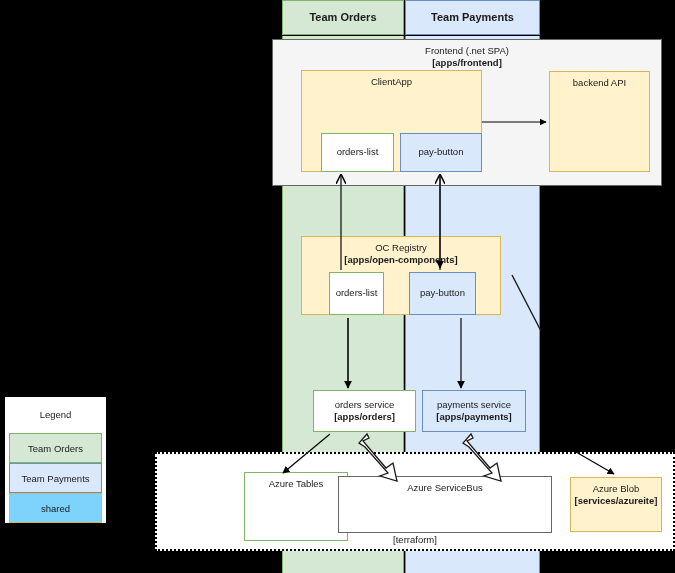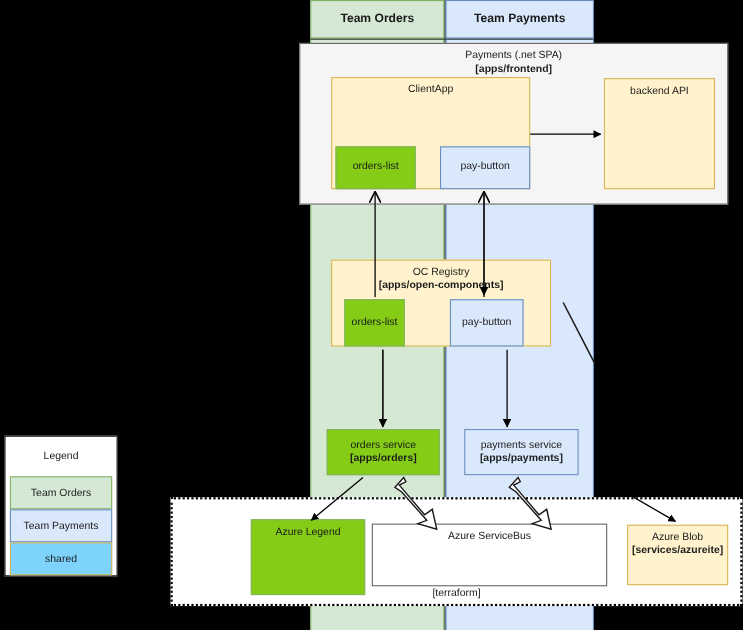--- a/index.html
+++ b/index.html
@@ -59,22 +59,23 @@
     background: #dae8fc;
     border: 1px solid #6c8ebf;
   }
 
   
   .n-yellow {
     background: #fff2cc;
     border: 1px solid #d6b656;
   }
   .n-green {
-    background: #84cc16;
+    background: #ffffff;
     border: 1px solid #82b366;
+    margin-left: 16px;
   }
   .n-blue {
     background: #dae8fc;
     border: 1px solid #6c8ebf;
   }
   .n-white {
     background: #ffffff;
     border: 1px solid #666666;
   }
   .n-grayfill {
@@ -138,21 +139,21 @@
 
   <div class="box hdr hdr-green" style="left:282px; top:0px; width:122px; height:35px;">
     <span class="lbl">Team Orders</span>
   </div>
 
   <div class="box hdr hdr-blue" style="left:405px; top:0px; width:135px; height:35px;">
     <span class="lbl">Team Payments</span>
   </div>
 
   <div class="box n-grayfill pad-top" style="left:272px; top:39px; width:390px; height:147px;">
-    <span class="lbl">Payments (.net SPA)</span>
+    <span class="lbl">Frontend (.net SPA)</span>
     <span class="lbl bold">[apps/frontend]</span>
   </div>
 
   <div class="box n-yellow pad-top" style="left:301px; top:70px; width:181px; height:102px;">
     <span class="lbl">ClientApp</span>
   </div>
 
   <div class="box n-green" style="left:305px; top:133px; width:73px; height:39px; justify-content:center;">
     <span class="lbl">orders-list</span>
   </div>
@@ -186,21 +187,21 @@
   <div class="box n-blue" style="left:422px; top:390px; width:104px; height:42px; justify-content:center;">
     <span class="lbl">payments service</span>
     <span class="lbl bold">[apps/payments]</span>
   </div>
 
   <div class="box n-dotted" style="left:155px; top:452px; width:520px; height:99px; justify-content:flex-end; padding-bottom:3px;">
     <span class="lbl">[terraform]</span>
   </div>
 
   <div class="box n-green pad-top" style="left:228px; top:472px; width:104px; height:69px;">
-    <span class="lbl">Azure Legend</span>
+    <span class="lbl">Azure Tables</span>
   </div>
 
   <div class="box n-white pad-top" style="left:338px; top:476px; width:214px; height:57px;">
     <span class="lbl">Azure ServiceBus</span>
   </div>
 
   <div class="box n-yellow pad-top" style="left:570px; top:477px; width:92px; height:55px;">
     <span class="lbl">Azure Blob</span>
     <span class="lbl bold">[services/azureite]</span>
   </div>

